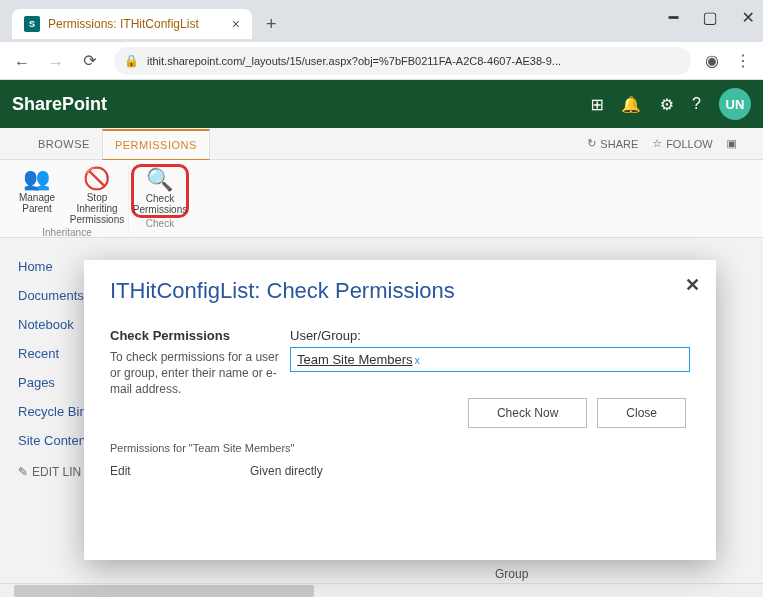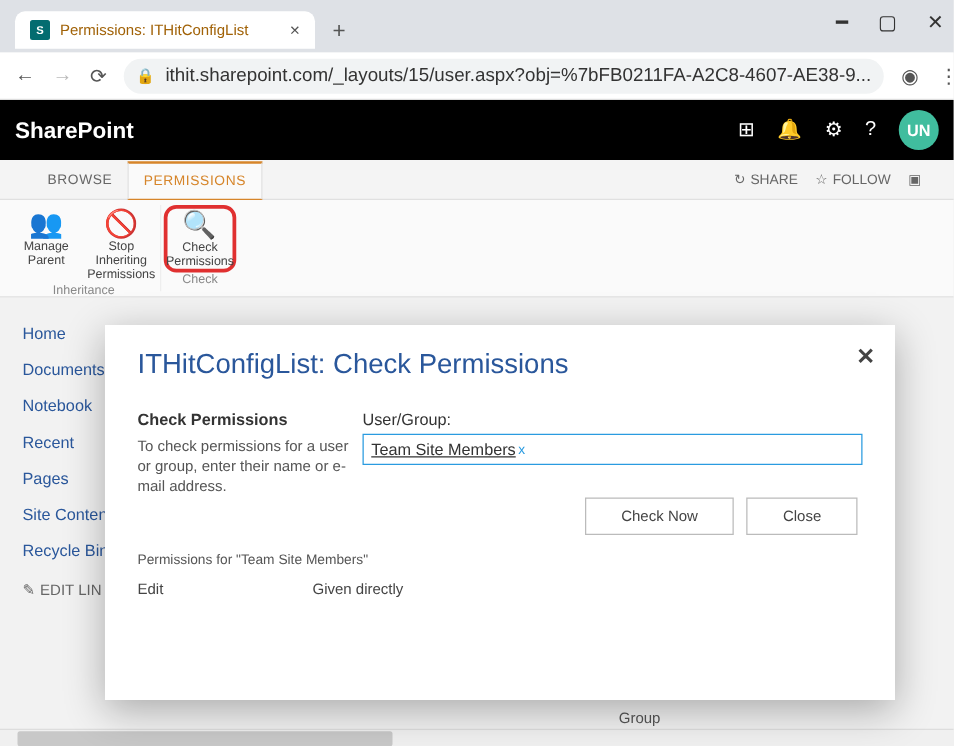--- a/index.html
+++ b/index.html
@@ -14,26 +14,26 @@
     .tab-favicon { width: 16px; height: 16px; background: #036c70; border-radius: 2px; display:flex; align-items:center; justify-content:center; color:#fff; font-size:9px; font-weight:bold;}
     .tab-title { font-size: 12px; color: #a16207; flex: 1; white-space: nowrap; overflow: hidden; }
     .tab-close { font-size: 14px; color: #555; }
     .newtab { font-size: 18px; color: #555; margin-left: 14px; }
 
     .addr-bar { display: flex; align-items: center; background: #fff; height: 38px; padding: 0 12px; gap: 14px; border-bottom: 1px solid #ddd; }
     .addr-bar .nav-ico { font-size: 16px; color: #555; width: 20px; text-align:center; }
     .addr-bar .nav-ico.disabled { color: #bbb; }
     .addr-field { flex: 1; display:flex; align-items:center; background:#f1f3f4; border-radius:14px; height:28px; padding:0 10px; gap:8px; }
     .lock-ico { font-size: 12px; color: #555; }
-    .addr-text { font-size: 15px; color: #333; white-space: nowrap; overflow: hidden; }
+    .addr-text { font-size: 11px; color: #333; white-space: nowrap; overflow: hidden; }
     .addr-right { display:flex; gap:16px; }
     .addr-right span { color:#555; font-size:16px; }
 
     
-    .sp-header { background: #000000; height: 48px; display:flex; align-items:center; padding: 4px 12px; color:#fff; }
+    .sp-header { background: #14532d; height: 48px; display:flex; align-items:center; padding: 4px 12px; color:#fff; }
     .sp-brand { font-size: 18px; font-weight: 600; flex:1; }
     .sp-header-icons { display:flex; align-items:center; gap: 18px; }
     .sp-header-icons .hi { font-size:16px; cursor:pointer; }
     .avatar { width:32px; height:32px; border-radius:50%; background:#40bd9e; display:flex; align-items:center; justify-content:center; font-size:13px; font-weight:600; }
 
     
     .sp-tabs { display:flex; align-items:center; height:32px; background:#f4f4f4; border-bottom:1px solid #e0e0e0; padding: 0 26px; }
     .sp-tab { font-size:11px; padding:8px 12px; color:#666; letter-spacing:0.5px; cursor:pointer; }
     .sp-tab.active { color:#d6852a; border-top:2px solid #d6852a; border-left:1px solid #e0e0e0;border-right:1px solid #e0e0e0; background:#fafafa; border-bottom:1px solid #d6852a; margin-bottom:-1px;}
     .sp-tabs-right { margin-left:auto; display:flex; gap:14px; color:#666; font-size:11px; align-items:center;}
@@ -168,22 +168,22 @@
   </div>
 </div>
 
 <div class="content">
   <div class="sidebar">
     <div class="nav-item">Home</div>
     <div class="nav-item">Documents</div>
     <div class="nav-item">Notebook</div>
     <div class="nav-item">Recent</div>
     <div class="nav-item">Pages</div>
+    <div class="nav-item">Recycle Bin</div>
     <div class="nav-item">Site Conten</div>
-    <div class="nav-item">Recycle Bin</div>
     <div class="edit-links">
         <span>✎</span>
         <span>EDIT LIN</span>
       </div>
   </div>
   <div class="main">
     <div class="main-bottom">Group</div>
   </div>
 </div>
 

